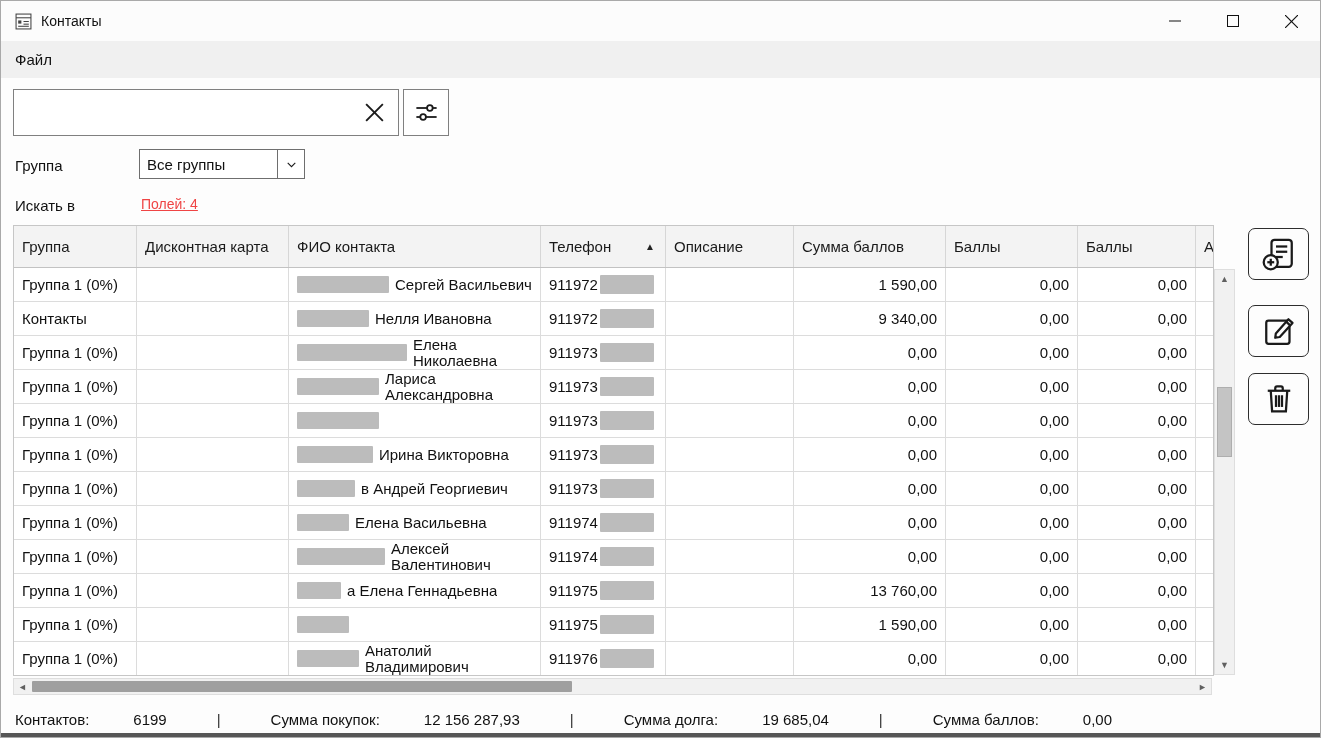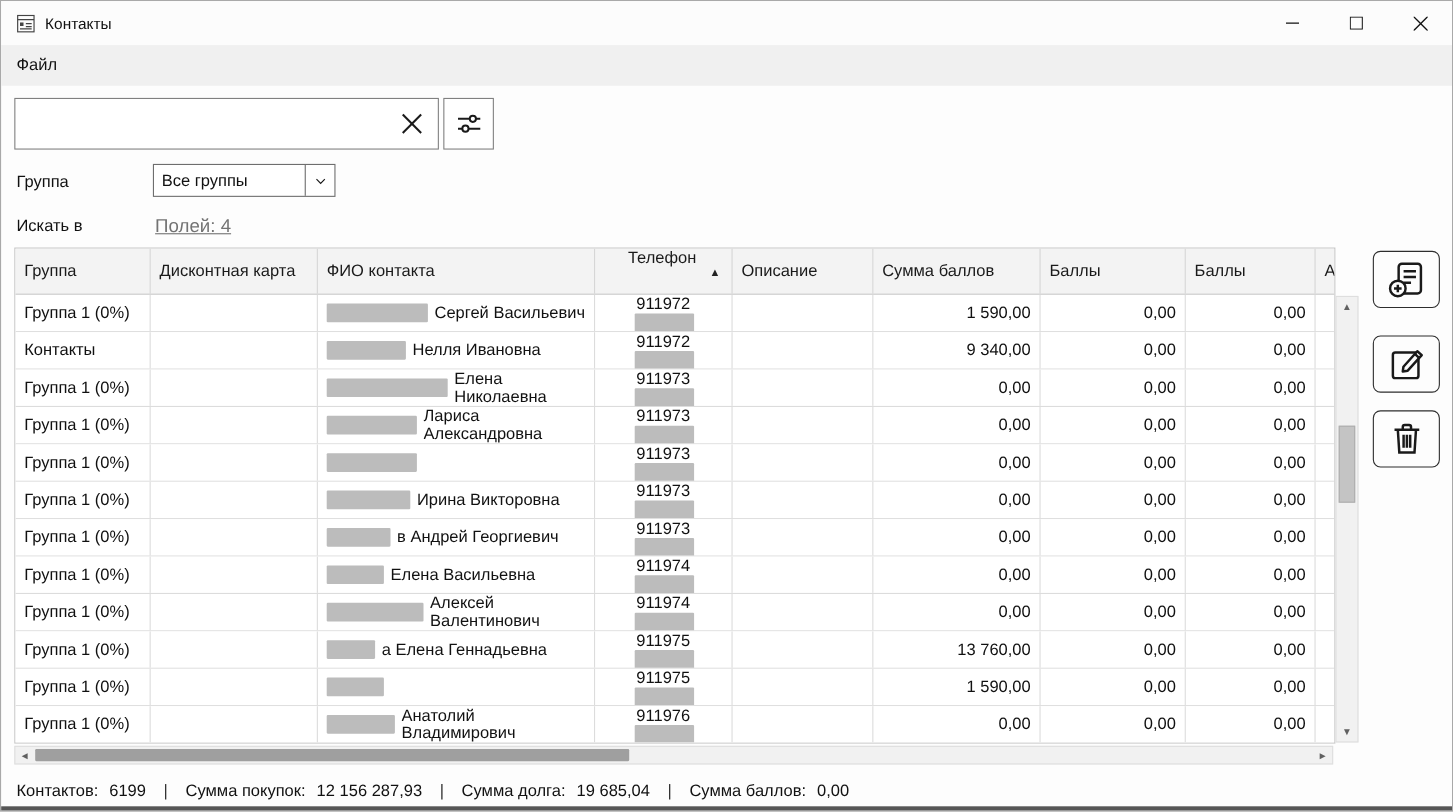--- a/index.html
+++ b/index.html
@@ -31,33 +31,33 @@
   .filter-btn { position: absolute; left: 402px; top: 88px; width: 46px; height: 47px;
     border: 1px solid #808080; background: #fff; display: flex; align-items: center; justify-content: center; cursor: pointer; }
   .field-label { position: absolute; font-size: 15px; color: #111; }
   .group-label { left: 14px; top: 156px; }
   .searchin-label { left: 14px; top: 196px; }
   .dropdown { position: absolute; left: 138px; top: 148px; width: 166px; height: 30px;
     border: 1px solid #6e6e6e; background: #fff; display: flex; align-items: stretch; cursor: default; }
   .dd-value { flex: 1; font-size: 15px; display: flex; align-items: center; padding-left: 7px;
     white-space: nowrap; overflow: hidden; }
   .dd-arrow { width: 27px; border-left: 1px solid #6e6e6e; display: flex; align-items: center; justify-content: center; }
-  .fields-link { position: absolute; left: 140px; top: 195px; font-size: 17px;
-    color: #737373; text-decoration: underline; cursor: pointer; }
+  .fields-link { position: absolute; left: 140px; top: 195px; font-size: 14px;
+    color: #ef4444; text-decoration: underline; cursor: pointer; }
   
   .table { position: absolute; left: 12px; top: 224px; width: 1201px; height: 451px;
     border: 1px solid #c6c6c6; background: #fff; overflow: hidden; }
   .thead { display: flex; height: 42px; background: #f3f3f3; border-bottom: 1px solid #c2c2c2; }
   .hcell { font-size: 15px; color: #1a1a1a; display: flex; align-items: center;
     padding: 0 8px; border-right: 1px solid #d6d6d6; white-space: nowrap; overflow: hidden; flex: none; }
   .tbody { }
   .trow { display: flex; height: 34px; border-bottom: 1px solid #dcdcdc; background: #fff; }
   .cell { font-size: 15px; display: flex; align-items: center; padding: 0 8px;
     border-right: 1px solid #dcdcdc; white-space: nowrap; overflow: hidden; flex: none; }
-  .c0 { width: 123px; } .c1 { width: 152px; } .c2 { width: 252px; } .c3 { width: 125px; flex-direction: column; }
+  .c0 { width: 123px; } .c1 { width: 152px; } .c2 { width: 252px; } .c3 { width: 125px; }
   .c4 { width: 128px; } .c5 { width: 152px; } .c6 { width: 132px; } .c7 { width: 118px; }
   .c8 { width: 18px; border-right: none; }
   .num { justify-content: flex-end; }
   .name-cell { white-space: normal; line-height: 16px; }
   .redact { display: inline-block; height: 17px; background: #bcbcbc; border-radius: 1px; flex: none; }
   .name-redact { margin-right: 6px; }
   .phone-redact { width: 54px; height: 19px; margin-left: 2px; }
   .name-text { overflow: hidden; }
   .sort-icon { margin-left: auto; font-size: 10px; color: #222; padding-left: 6px; }
   .phone-head { padding-right: 10px; }
@@ -77,21 +77,21 @@
   .hs-left { left: 0; } .hs-right { right: 0; }
   .hs-thumb { position: absolute; left: 18px; top: 2px; width: 540px; height: 11px;
     background: #9f9f9f; border-radius: 1px; cursor: pointer; }
   
   .action-btn { position: absolute; left: 1247px; width: 61px; height: 52px;
     border: 1.5px solid #2d2d2d; border-radius: 7px; background: #fdfdfd;
     display: flex; align-items: center; justify-content: center; cursor: pointer; }
   .btn-add { top: 227px; } .btn-edit { top: 304px; } .btn-delete { top: 372px; }
   
   .statusbar { position: absolute; left: 14px; top: 706px; height: 24px; width: 1290px;
-    display: flex; align-items: center; font-size: 15px; color: #111; }
+    display: flex; align-items: center; font-size: 15px; color: #111; gap: 34px; }
   .sb-label { margin-right: 10px; }
   .sb-value { }
   .sb-sep { margin: 0 16px; color: #333; }
   
   .bottom-edge { position: absolute; left: 0; bottom: 0; width: 100%; height: 4px; background: #565656; }
   svg { display: block; }
 </style>
 </head>
 <body>
 

